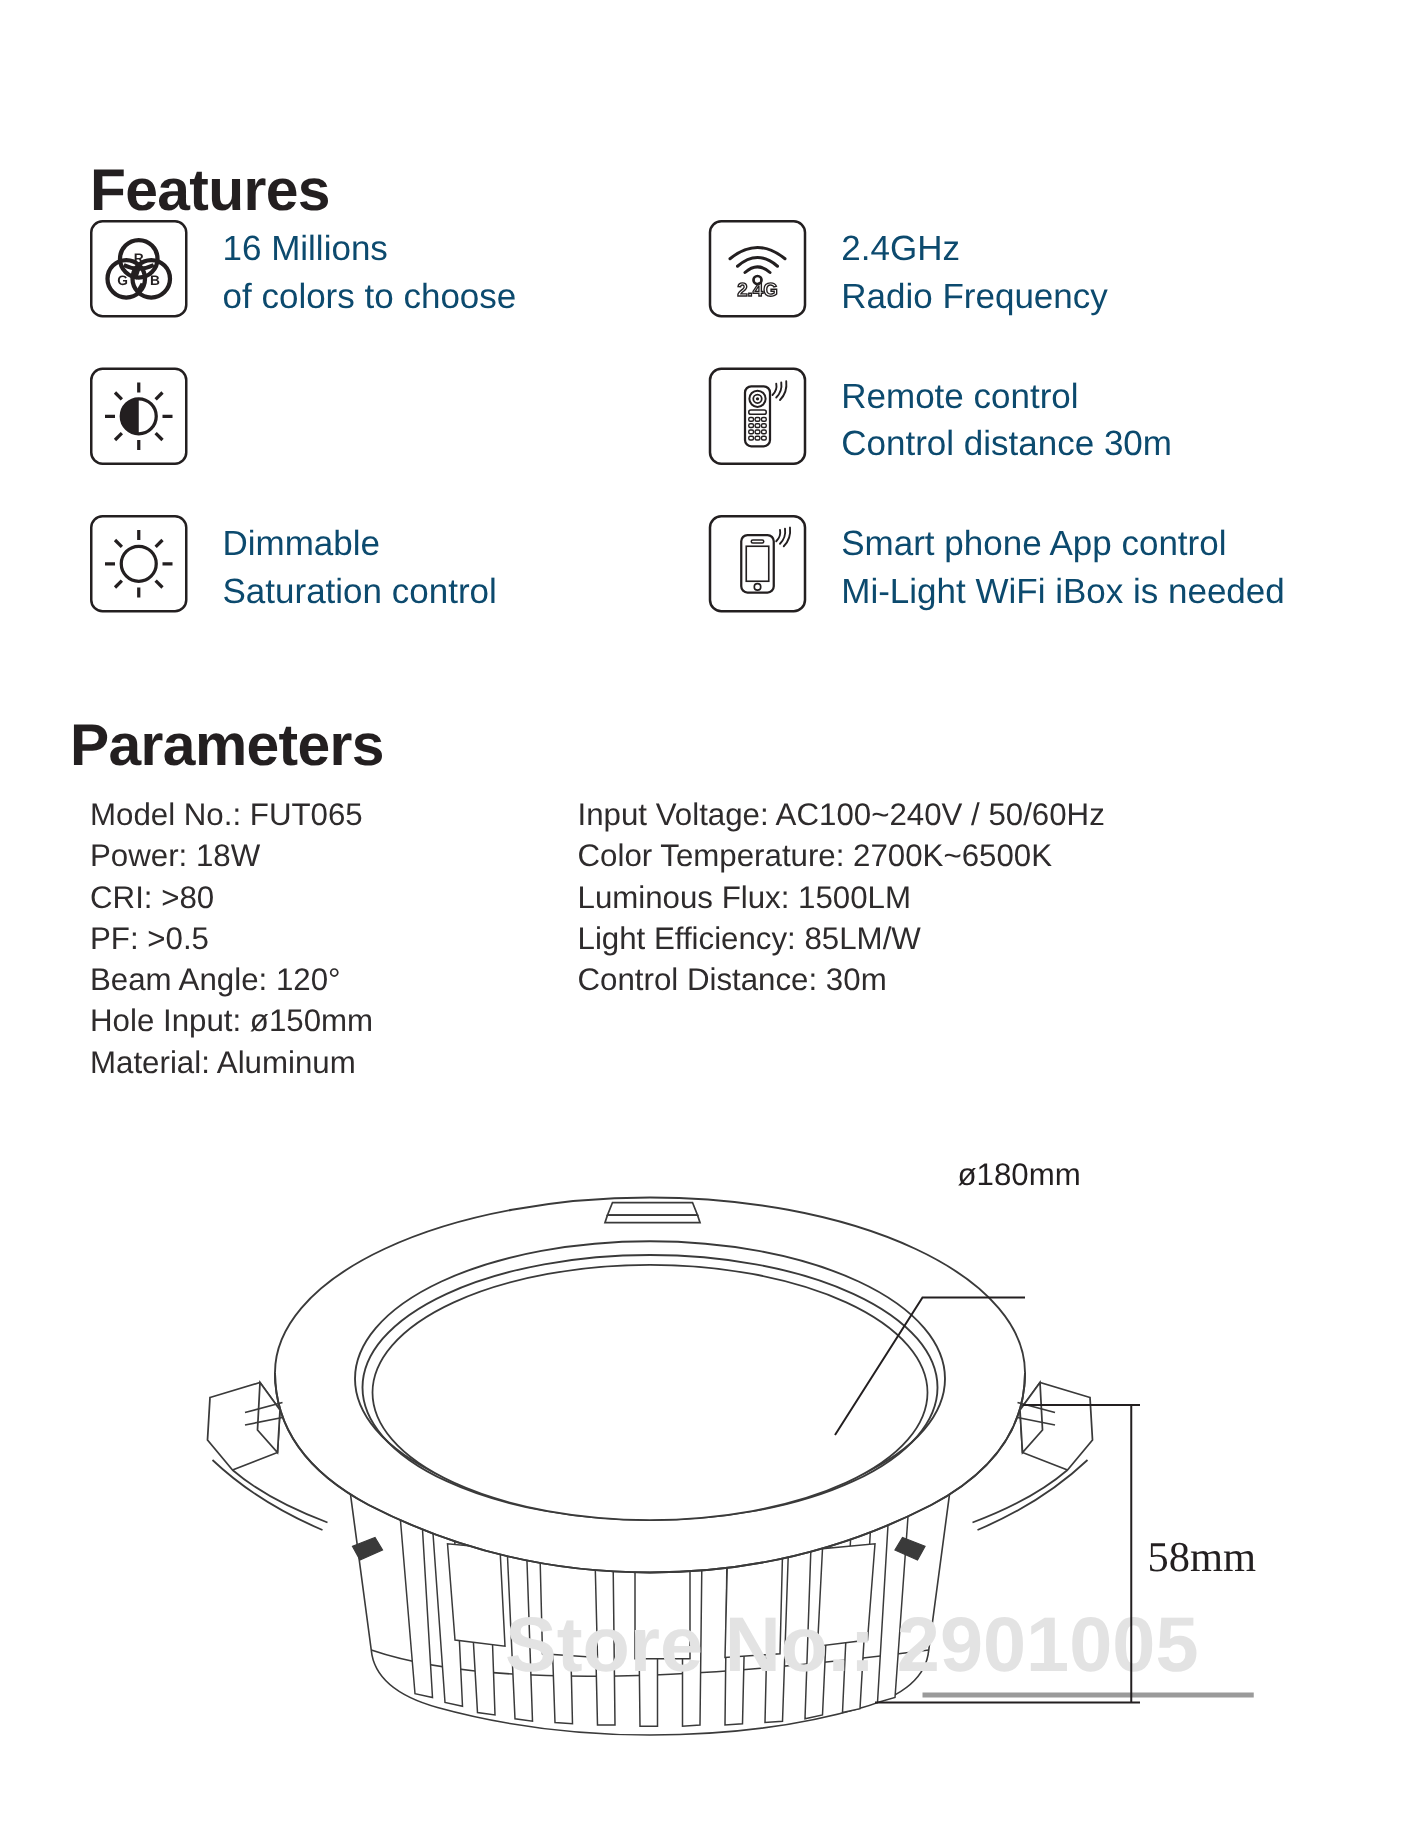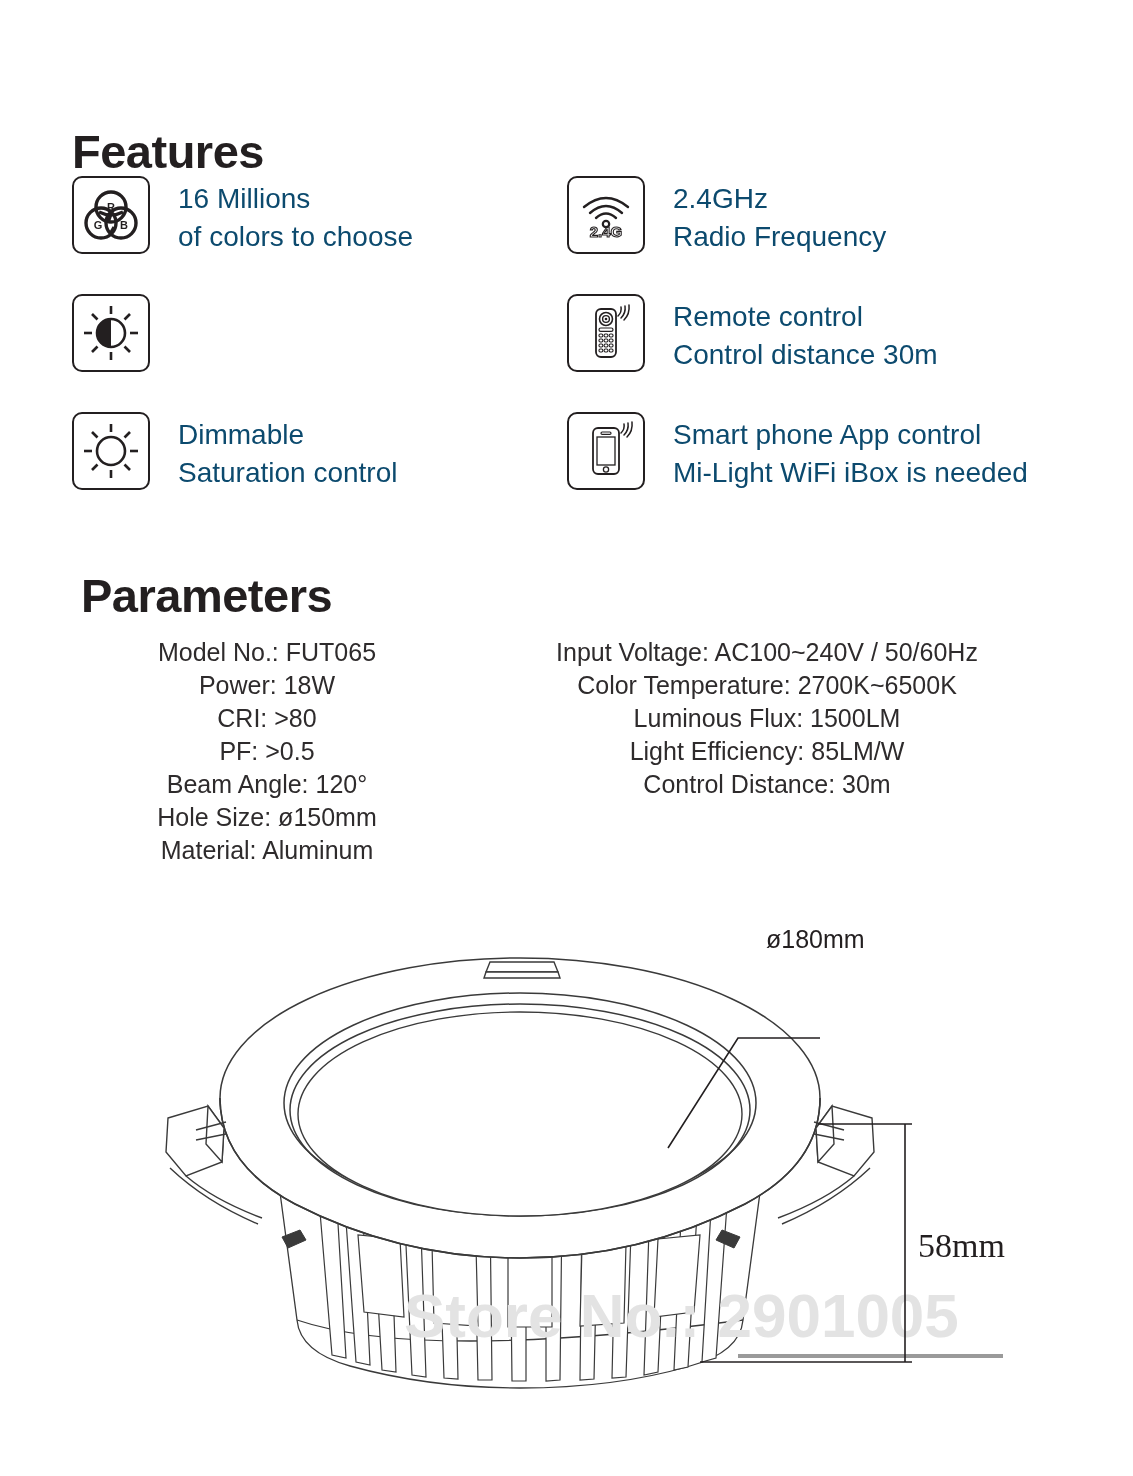--- a/index.html
+++ b/index.html
@@ -21,21 +21,21 @@
   .section-title {
     position: absolute;
     font-family: "Liberation Sans", sans-serif;
     font-weight: bold;
     font-size: 47px;
     letter-spacing: -0.5px;
     color: #231f20;
     white-space: nowrap;
   }
   #features-title { left: 72px; top: 88px; margin-top: 36px; }
-  #parameters-title { left: 81px; top: 568px; }
+  #parameters-title { left: 56px; top: 568px; }
 
   
   #features-grid {
     position: absolute;
     left: 72px;
     top: 176px;
     width: 1000px;
     display: grid;
     grid-template-columns: 495px 505px;
     grid-auto-rows: 118px;
@@ -75,21 +75,20 @@
     width: 1000px;
     display: grid;
     grid-template-columns: 390px 610px;
   }
   .param-col { }
   .param-line {
     font-size: 25px;
     line-height: 33px;
     color: #2e2b2c;
     white-space: nowrap;
-    text-align: center;
   }
 
   
   #drawing {
     position: absolute;
     left: 0;
     top: 900px;
     width: 1133px;
     height: 510px;
   }
@@ -257,21 +256,21 @@
 
 <div class="section-title" id="parameters-title">Parameters</div>
 
 <div id="parameters">
   <div class="param-col">
     <div class="param-line">Model No.: FUT065</div>
     <div class="param-line">Power: 18W</div>
     <div class="param-line">CRI: &gt;80</div>
     <div class="param-line">PF: &gt;0.5</div>
     <div class="param-line">Beam Angle: 120°</div>
-    <div class="param-line">Hole Size: ø150mm</div>
+    <div class="param-line">Hole Input: ø150mm</div>
     <div class="param-line">Material: Aluminum</div>
   </div>
   <div class="param-col">
     <div class="param-line">Input Voltage: AC100~240V / 50/60Hz</div>
     <div class="param-line">Color Temperature: 2700K~6500K</div>
     <div class="param-line">Luminous Flux: 1500LM</div>
     <div class="param-line">Light Efficiency: 85LM/W</div>
     <div class="param-line">Control Distance: 30m</div>
   </div>
 </div>

